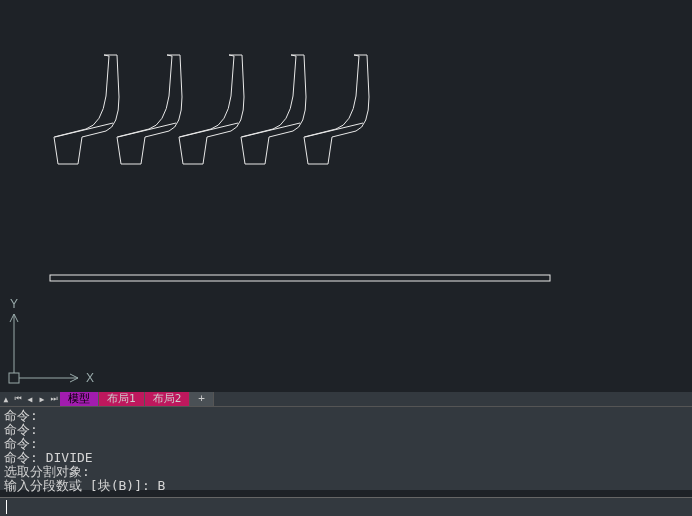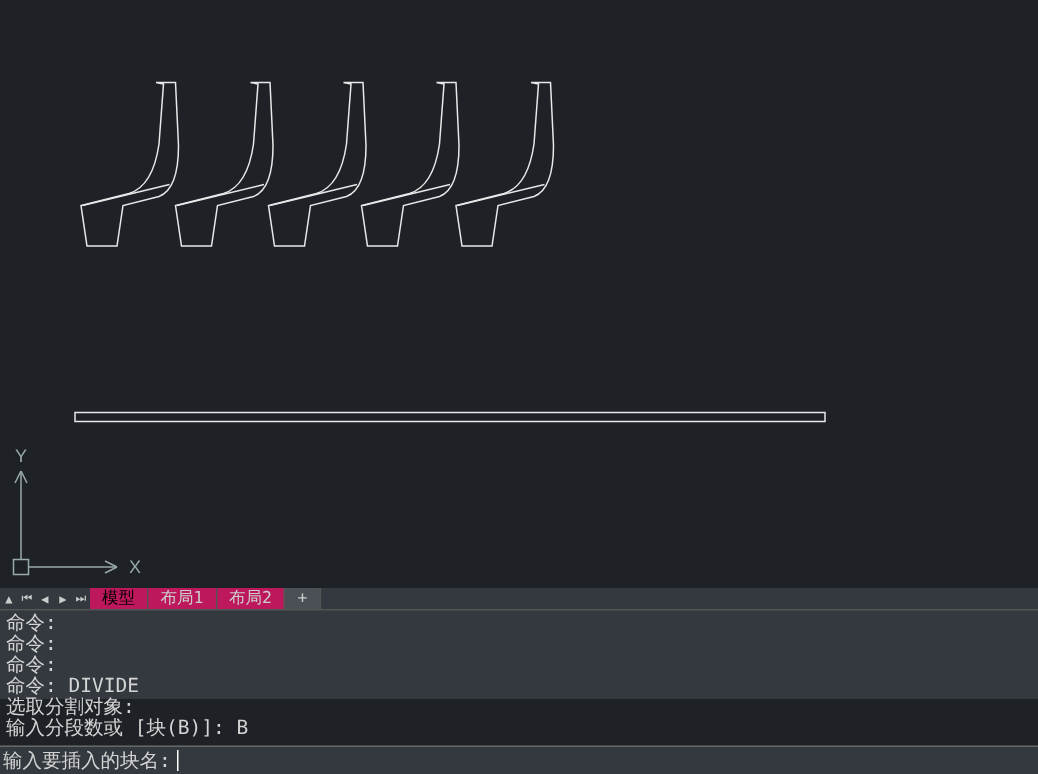--- a/index.html
+++ b/index.html
@@ -6,23 +6,23 @@
   .viewport{position:absolute;left:0;top:0;width:692px;height:392px;background:#1e2227}
   .drawing{position:absolute;left:0;top:0;width:692px;height:392px}
   .chair{stroke:#e8e8e8;stroke-width:1;fill:none}
   .bar{stroke:#e8e8e8;stroke-width:1;fill:none}
   .ucs{position:absolute;left:8px;bottom:6px;width:90px;height:90px;pointer-events:none}
   .ucs line,.ucs rect{stroke:#9aa;stroke-width:1;fill:none}
   .ucs text{fill:#9aa;font-size:12px;font-family:Arial}
   .tabbar{position:absolute;left:0;top:392px;width:692px;height:14px;background:#33393f;display:flex;align-items:center}
   .tabbar .btn{width:12px;height:12px;display:flex;align-items:center;justify-content:center;color:#ccc;font-size:8px;cursor:pointer}
   .tabbar .tab{padding:0 8px;height:14px;line-height:14px;color:#ccc;font-size:11px;cursor:pointer;border-right:1px solid #555}
-  .tabbar .tab.on{background:#be185d;color:#000}
+  .tabbar .tab.on{background:#a21caf;color:#000}
   .tabbar .tab.off{background:#be185d}
-  .cmdhist{position:absolute;left:0;top:406px;width:692px;height:60px;background:#33393f;border-top:1px solid #555;padding:2px 4px;box-sizing:border-box;color:#d4d4d4;font-size:13px;line-height:14px;white-space:pre}
+  .cmdhist{position:absolute;left:0;top:406px;width:692px;height:84px;background:#33393f;border-top:1px solid #555;padding:2px 4px;box-sizing:border-box;color:#d4d4d4;font-size:13px;line-height:14px;white-space:pre}
   .cmdline{position:absolute;left:0;top:497px;width:692px;height:19px;background:#33393f;border-top:1px solid #666;display:flex;align-items:center;color:#d4d4d4;font-size:13px;padding-left:2px;box-sizing:border-box}
   .cmdline .cursor{display:inline-block;width:1px;height:14px;background:#fff;margin-left:4px}
 </style>
 </head>
 <body>
 
 <div class="viewport">
   <svg class="drawing" viewBox="0 0 692 392">
 
     <g class="chair" transform="translate(50,55)">
@@ -75,15 +75,14 @@
 </div>
 
 <div class="cmdhist"><span>命令:</span>
 <span>命令:</span>
 <span>命令:</span>
 <span>命令: DIVIDE</span>
 <span>选取分割对象:</span>
 <span>输入分段数或 [块(B)]: B</span></div>
 
 <div class="cmdline">
-  <span>输入要插入的块名:</span>
   <span class="cursor"></span>
 </div>
 
 </body></html>

